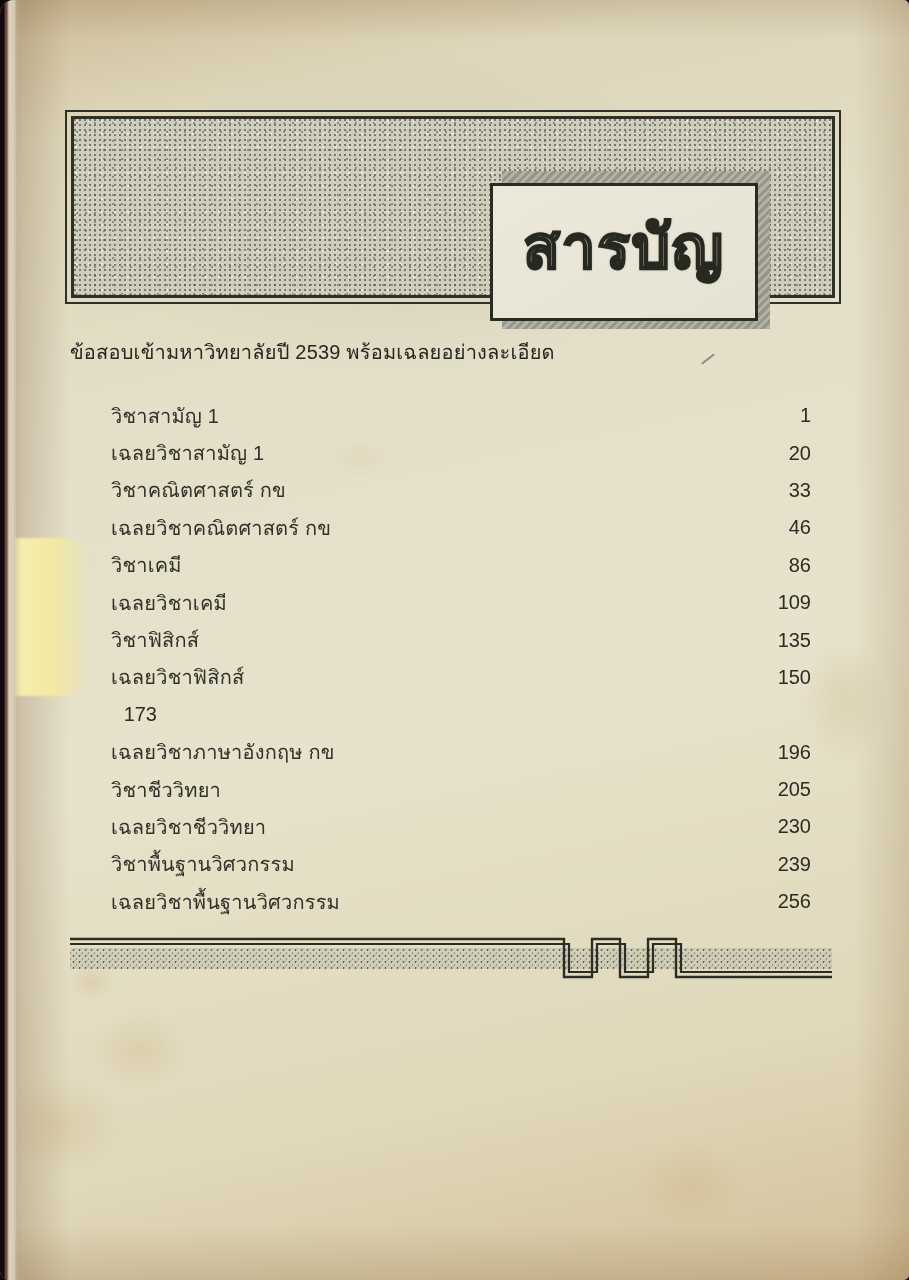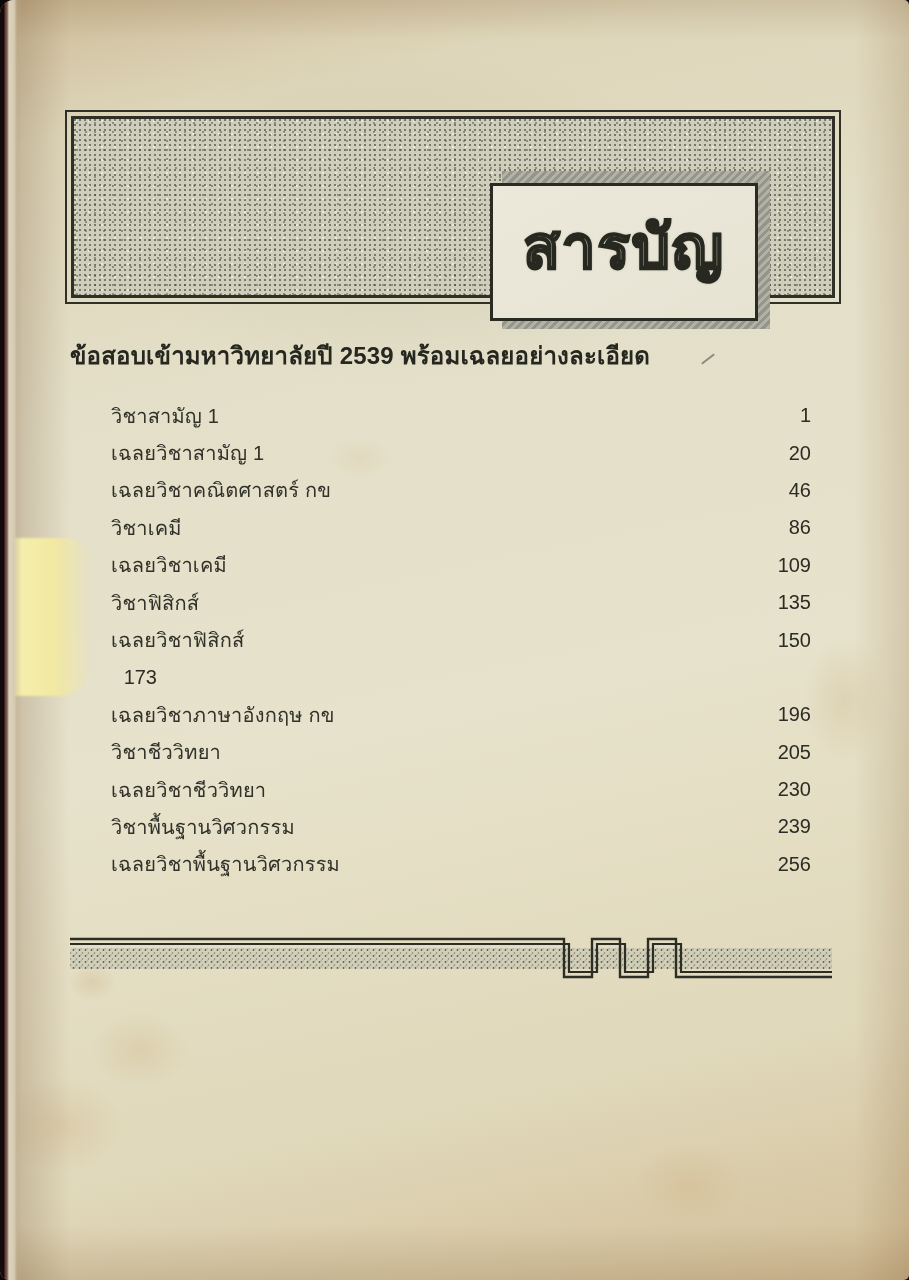--- a/index.html
+++ b/index.html
@@ -80,21 +80,21 @@
     font-size:60px;font-weight:700;letter-spacing:2px;
     color:#cfcec2;
     -webkit-text-stroke:2.4px #272820;
     text-shadow:0 0 3px rgba(110,112,100,.9);
     line-height:1;
     transform:translateY(-4px);
   }
   
   .heading{
     position:absolute;left:70px;top:336px;width:760px;z-index:5;
-    font-size:24px;font-weight:700;color:#26271f;
+    font-size:20px;font-weight:400;color:#26271f;
     letter-spacing:.2px;
   }
   
   .toc{
     position:absolute;left:111px;top:397px;width:700px;z-index:5;
   }
   .toc-row{
     height:37.4px;
     display:flex;align-items:center;justify-content:space-between;
   }
@@ -125,20 +125,24 @@
   <div class="heading">ข้อสอบเข้ามหาวิทยาลัยปี 2539 พร้อมเฉลยอย่างละเอียด</div>
 
   <div class="toc">
     <div class="toc-row">
       <span class="toc-label">วิชาสามัญ 1</span>
       <span class="toc-page">1</span>
     </div>
     <div class="toc-row">
       <span class="toc-label">เฉลยวิชาสามัญ 1</span>
       <span class="toc-page">20</span>
+    </div>
+    <div class="toc-row">
+      <span class="toc-label">วิชาคณิตศาสตร์ กข</span>
+      <span class="toc-page">33</span>
     </div>
     <div class="toc-row">
       <span class="toc-label">เฉลยวิชาคณิตศาสตร์ กข</span>
       <span class="toc-page">46</span>
     </div>
     <div class="toc-row">
       <span class="toc-label">วิชาเคมี</span>
       <span class="toc-page">86</span>
     </div>
     <div class="toc-row">

